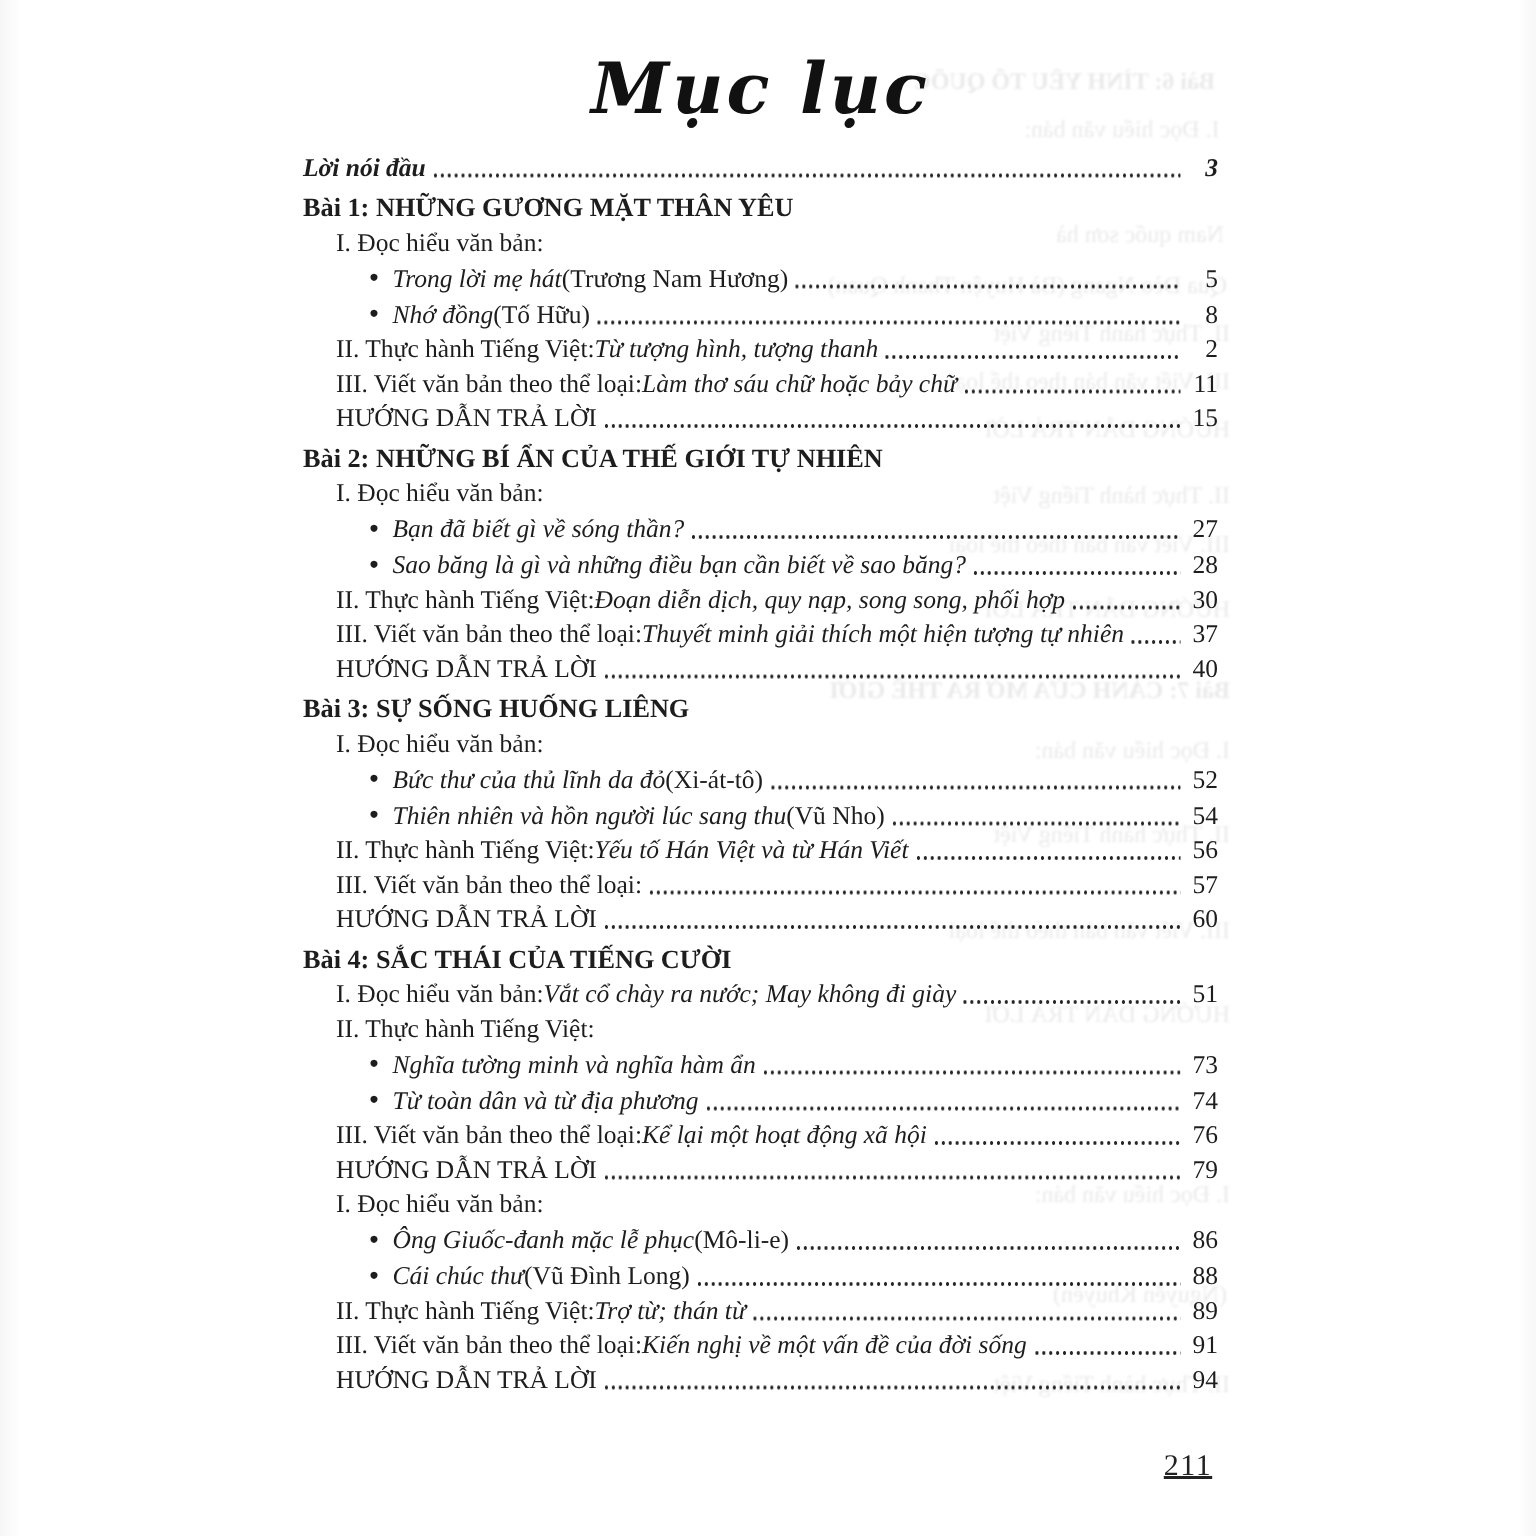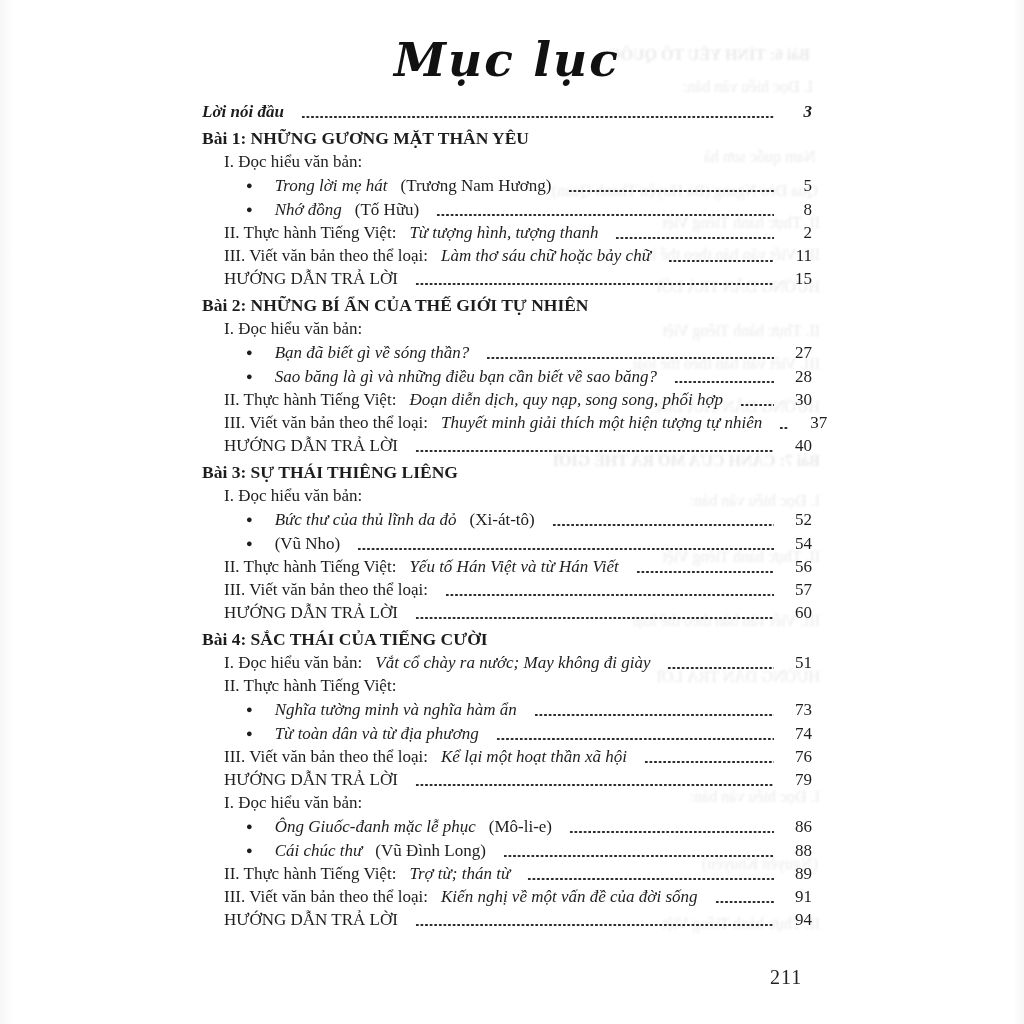--- a/index.html
+++ b/index.html
@@ -32,40 +32,40 @@
     text-align:center;
     font-family:"DejaVu Serif", serif;
     font-style:italic;font-weight:600;
     font-size:47px;letter-spacing:2px;color:#111;
   }
   
   .toc{position:absolute;left:202px;top:101px;width:610px;}
   .row{
     display:flex;align-items:flex-end;
     line-height:21px;height:21px;margin-top:2px;
-    font-size:17px;white-space:nowrap;gap:13px;
+    font-size:17px;white-space:nowrap;
   }
   .row .txt{white-space:nowrap;}
   .row.unit{margin-top:6px;font-weight:bold;font-size:17.5px;align-items:center;}
   .row.preface{margin-top:0;font-weight:bold;font-style:italic;}
   .row.section,.row.section-page,.row.answer{padding-left:22px;}
   .row.bullet{padding-left:44px;margin-top:3px;}
   .row .it{font-style:italic;}
   .row .bu{margin-right:9px;font-size:15px;}
   .leader{
     flex:1;min-width:10px;height:5px;align-self:flex-end;
     margin:0 3px 3px 4px;
     background-image:radial-gradient(circle, #262626 1.02px, rgba(0,0,0,0) 1.35px);
     background-size:4.6px 4px;background-position:left bottom;background-repeat:repeat-x;
   }
   .pg{min-width:22px;text-align:right;}
   
   .folio{
     position:absolute;top:966px;left:770px;width:44px;
-    font-size:20px;letter-spacing:1px;text-align:left;color:#222;
+    font-size:20px;letter-spacing:1px;text-align:center;color:#222;text-decoration:underline;
   }
 </style>
 </head>
 <body>
 
 <div class="scan">
 
   <div class="bleed" id="bleed-layer">
       <div class="bl b" style="top: 46px; left: 600px; width: 210px;">Bài 6: TÌNH YÊU TỔ QUỐC</div>
       <div class="bl" style="top: 78px; left: 638px; width: 175px;">I. Đọc hiểu văn bản:</div>
@@ -161,34 +161,35 @@
         <span class="txt it">Thuyết minh giải thích một hiện tượng tự nhiên</span>
         <span class="leader"></span>
         <span class="pg">37</span>
       </div>
       <div class="row answer">
         <span class="txt">HƯỚNG DẪN TRẢ LỜI</span>
         <span class="leader"></span>
         <span class="pg">40</span>
       </div>
       <div class="row unit">
-        <span class="txt">Bài 3: SỰ THÁI THIÊNG LIÊNG</span>
+        <span class="txt">Bài 3: SỰ SỐNG HUỐNG LIÊNG</span>
       </div>
       <div class="row section">
         <span class="txt">I. Đọc hiểu văn bản:</span>
       </div>
       <div class="row bullet">
         <span class="bu" style="font-size: 11px;">●</span>
         <span class="txt it">Bức thư của thủ lĩnh da đỏ</span>
         <span class="txt"> (Xi-át-tô)</span>
         <span class="leader"></span>
         <span class="pg">52</span>
       </div>
       <div class="row bullet">
         <span class="bu" style="font-size: 11px;">●</span>
+        <span class="txt it">Thiên nhiên và hồn người lúc sang thu</span>
         <span class="txt"> (Vũ Nho)</span>
         <span class="leader"></span>
         <span class="pg">54</span>
       </div>
       <div class="row section-page">
         <span class="txt">II. Thực hành Tiếng Việt: </span>
         <span class="txt it">Yếu tố Hán Việt và từ Hán Viết</span>
         <span class="leader"></span>
         <span class="pg">56</span>
       </div>
@@ -221,21 +222,21 @@
         <span class="pg">73</span>
       </div>
       <div class="row bullet">
         <span class="bu" style="font-size: 11px;">●</span>
         <span class="txt it">Từ toàn dân và từ địa phương</span>
         <span class="leader"></span>
         <span class="pg">74</span>
       </div>
       <div class="row section-page">
         <span class="txt">III. Viết văn bản theo thể loại: </span>
-        <span class="txt it">Kể lại một hoạt thần xã hội</span>
+        <span class="txt it">Kể lại một hoạt động xã hội</span>
         <span class="leader"></span>
         <span class="pg">76</span>
       </div>
       <div class="row answer">
         <span class="txt">HƯỚNG DẪN TRẢ LỜI</span>
         <span class="leader"></span>
         <span class="pg">79</span>
       </div>
       <div class="row section">
         <span class="txt">I. Đọc hiểu văn bản:</span>

